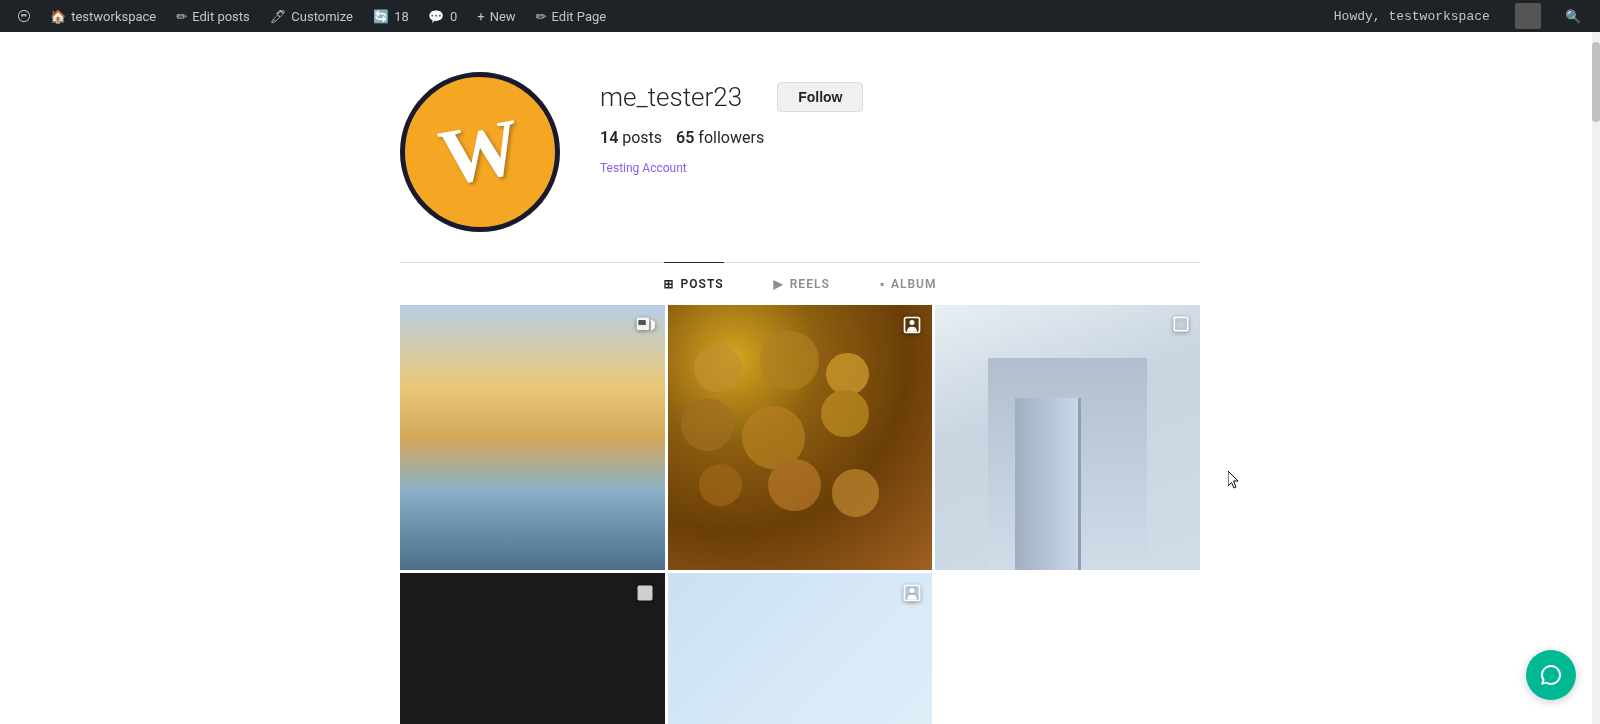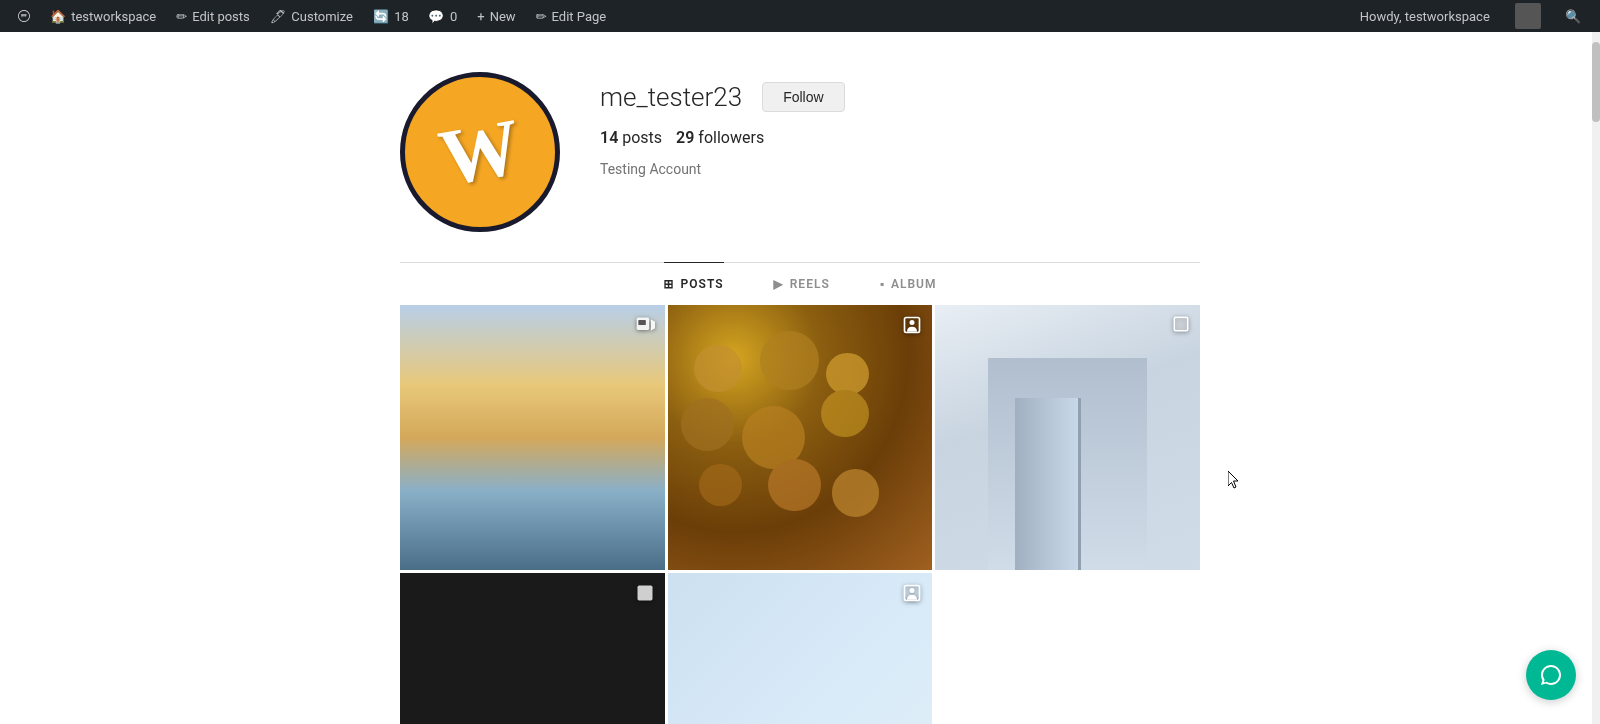--- a/index.html
+++ b/index.html
@@ -34,20 +34,21 @@
     .admin-bar-right {
       margin-left: auto;
       display: flex;
       align-items: center;
       gap: 5px;
     }
     .admin-bar-right .howdy {
       color: #c3c4c7;
       font-size: 13px;
       padding: 0 10px;
+      font-family: Liberation Mono, monospace;
     }
     .wp-logo {
       width: 32px;
       height: 32px;
       display: flex;
       align-items: center;
       justify-content: center;
       color: #c3c4c7;
     }
     .wp-logo svg { width: 20px; height: 20px; fill: #c3c4c7; }
@@ -94,52 +95,52 @@
       text-shadow: 2px 2px 4px rgba(0,0,0,0.3);
       transform: rotate(-10deg);
     }
 
     .profile-info {
       padding-top: 10px;
     }
     .profile-username-row {
       display: flex;
       align-items: center;
-      gap: 20px;
+      gap: 35px;
       margin-bottom: 16px;
     }
     .profile-username {
       font-size: 26px;
       font-weight: 300;
       color: #262626;
     }
     .follow-btn {
       background: #f0f0f0;
       border: 1px solid #dbdbdb;
       border-radius: 4px;
       padding: 6px 20px;
       font-size: 14px;
-      font-weight: 400;
+      font-weight: 700;
       color: #262626;
       cursor: pointer;
     }
 
     .profile-stats {
       display: flex;
       gap: 14px;
       margin-bottom: 14px;
       font-size: 16px;
       color: #262626;
     }
     .stat-number {
       font-weight: 600;
     }
     .profile-bio {
-      font-size: 14px;
-      color: #737373;
+      font-size: 12px;
+      color: #8b5cf6;
     }
 
     
     .tabs-container {
       max-width: 800px;
       margin: 0 auto;
       border-top: 1px solid #dbdbdb;
     }
     .tabs {
       display: flex;
@@ -325,21 +326,21 @@
       <div class="profile-username-row">
         <span class="profile-username">me_tester23</span>
         <button class="follow-btn">Follow</button>
       </div>
       <div class="profile-stats">
         <span>
           <span class="stat-number">14</span>
           <span>posts</span>
         </span>
         <span>
-          <span class="stat-number">29</span>
+          <span class="stat-number">65</span>
           <span>followers</span>
         </span>
       </div>
       <div class="profile-bio">Testing Account</div>
     </div>
   </div>
 
   <div class="tabs-container">
     <div class="tabs">
       <div class="tab active">

